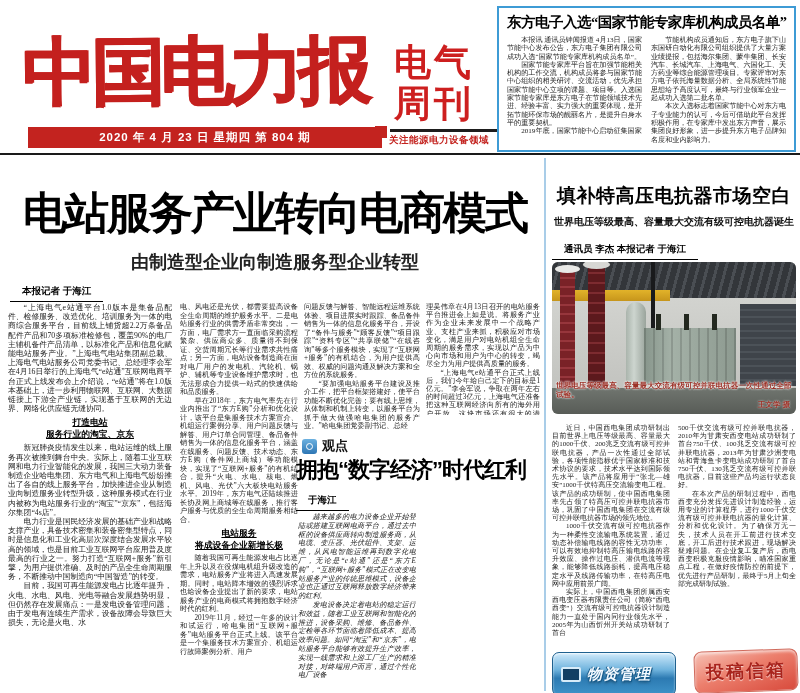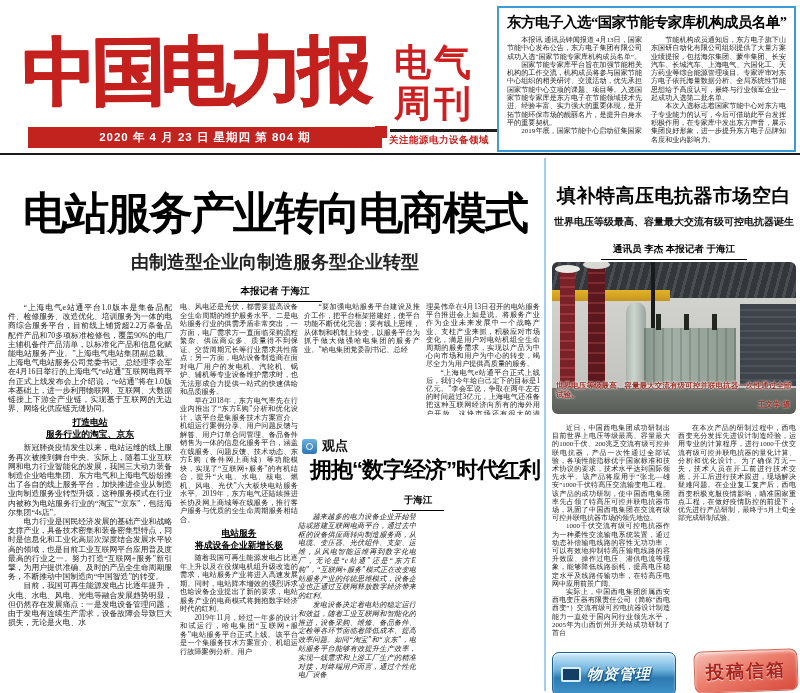--- a/index.html
+++ b/index.html
@@ -34,42 +34,42 @@
   .news-box-col { flex:1; font-size:7.1px; line-height:8.3px; text-align:justify; color:#222; }
   .news-box-col p { text-indent:2em; }
   .page-rule { left:0; top:153px; width:800px; height:2px; background:#1a1a1a; }
 
   
   .l-headline { left:10px; top:186px; width:530px; text-align:center;
     font-family:"Liberation Sans", sans-serif; font-weight:900; font-size:44px;
     line-height:54px; letter-spacing:-2px; color:#000; white-space:nowrap; }
   .l-subtitle { left:10px; top:250px; width:530px; text-align:center;
     font-family:"Liberation Sans", sans-serif; font-weight:700; font-size:18px; color:#222; }
-  .byline-wrap { text-align:center; }
+  .byline-wrap { text-align:left; }
   .byline { display:inline-block; border-bottom:1.5px solid #000; padding:0 12px 3px;
     font-family:"Liberation Sans", sans-serif; font-weight:bold; font-size:9.5px; color:#000; }
   .l-byline { left:10px; top:280px; width:530px; }
 
   .col { position:absolute; text-align:justify; overflow:hidden; color:#1c1c1c; }
   .col p { text-indent:2em; }
   .sec-h { font-family:"Liberation Sans", sans-serif; font-weight:bold; text-align:center;
     text-decoration:underline; font-size:8.8px; line-height:11.5px; color:#000;
     margin:4px 0 3px; text-indent:0 !important; }
   .col1 { left:8px;   top:303px; width:164px; height:387px; font-size:7.8px; line-height:9.2px; }
   .col2 { left:180px; top:303px; width:118px; height:387px; font-size:7.2px; line-height:8.5px; }
   .col3 { left:304px; top:303px; width:116px; height:132px; font-size:7.2px; line-height:8.5px; }
   .col4 { left:426px; top:303px; width:114px; height:112px; font-size:7.2px; line-height:8.2px; }
 
   
   .vp-label-row { left:302px; top:437px; display:flex; align-items:center; gap:5px; }
   .vp-icon { width:15px; height:15px; background:linear-gradient(#6cb1e0,#2d76b4);
     border-radius:3px; display:flex; align-items:center; justify-content:center; }
   .vp-icon span { width:7px; height:7px; border:1.5px solid #fff; border-radius:50%; display:block; }
   .vp-label { font-family:"Liberation Sans", sans-serif; font-weight:bold; font-size:13px; color:#111; }
-  .vp-title { left:296px; top:455px; width:244px; text-align:right;
+  .vp-title { left:296px; top:455px; width:244px; text-align:left;
     font-family:"Liberation Sans", sans-serif; font-weight:900; font-size:22px;
     letter-spacing:-1px; white-space:nowrap; color:#000; }
   .vp-byline { left:296px; top:489px; width:244px; }
   .vp-col { font-style:italic; color:#222; }
   .vpc1 { left:298px; top:513px; width:118px; height:178px; font-size:7.2px; line-height:8.8px; }
   .vpc2 { left:424px; top:513px; width:116px; height:178px; font-size:7.2px; line-height:8.8px; }
 
   
   .v-divider { left:544px; top:158px; width:2px; height:533px; background:#a9cde8; }
 
@@ -179,20 +179,21 @@
   <div class="col col2">
     <p style="text-indent:0">电、风电还是光伏，都需要提高设备全生命周期的维护服务水平。二是电站服务行业的供需矛盾非常突出，一方面，电厂需求方一直面临采购流程繁杂、供应商众多、质量得不到保证、交货周期冗长等行业需求共性痛点；另一方面，电站设备制造商在面对电厂用户的发电机、汽轮机、锅炉、辅机等专业设备维护需求时，也无法形成合力提供一站式的快速供给和品质服务。</p>
     <p>早在2018年，东方电气率先在行业内推出了“东方E购”分析和优化设计，该平台是集服务技术方案宣介、机组运行案例分享、用户问题反馈与解答、用户订单合同管理、备品备件销售为一体的信息化服务平台，涵盖在线服务、问题反馈、技术动态、东方E购（备件网上商城）等功能模块，实现了“互联网+服务”的有机结合，提升“火电、水电、核电、燃机、风电、光伏”六大板块电站服务水平。2019年，东方电气还陆续推进长协及网上商城等在线服务，推行客户服务与优质的全生命周期服务相结合。</p>
     <div class="sec-h">电站服务</div>
     <div class="sec-h" style="margin-top:-3px">将成设备企业新增长极</div>
     <p>随着我国可再生能源发电占比逐年上升以及在役煤电机组升级改造的需求，电站服务产业将进入高速发展期。同时，电站降本增效的强烈诉求也给设备企业提出了新的要求，电站服务产业的电商模式将拥抱数字经济时代的红利。</p>
     <p>2019年11月，经过一年多的设计和试运行，哈电集团“互联网+服务”电站服务平台正式上线。该平台是一个集服务技术方案宣介、机组运行故障案例分析、用户</p>
   </div>
 
   <div class="col col3">
+    <p style="text-indent:0">问题反馈与解答、智能远程运维系统体验、项目进展实时跟踪、备品备件销售为一体的信息化服务平台，开设了“备件与服务”“顾客反馈”“项目跟踪”“资料专区”“共享联储”“在线咨询”等多个服务模块，实现了“互联网+服务”的有机结合，为用户提供高效、权威的问题沟通及解决方案和全方位的系统服务。</p>
     <p>“要加强电站服务平台建设及推介工作，把平台框架搭建好，使平台功能不断优化完善；要有线上思维，从体制和机制上转变，以服务平台为抓手做大做强哈电集团的服务产业。”哈电集团党委副书记、总经</p>
   </div>
 
   <div class="col col4">
     <p style="text-indent:0">理吴伟章在4月13日召开的电站服务平台推进会上如是说。将服务产业作为企业未来发展中一个战略产业、支柱产业来抓，积极应对市场变化，满足用户对电站机组全生命周期的服务需求，实现以产品为中心向市场和用户为中心的转变，竭尽全力为用户提供高质量的服务。</p>
     <p>“上海电气e站通平台正式上线后，我们今年给自己定下的目标是1亿元。”李会军说，争取在两年左右的时间超过3亿元，上海电气还准备把这种互联网经济向所有的海外用户开放，这块市场还有很大的潜力。</p>
   </div>
 
   <div class="abs vp-label-row">
     <div class="vp-icon">
@@ -236,20 +237,21 @@
     <div class="ph-caption">世界电压等级最高、容量最大交流有级可控并联电抗器一次性通过全部试验。</div>
     <div class="ph-credit">王文学 摄</div>
   </div>
 
   <div class="col rcol1">
     <p>近日，中国西电集团成功研制出目前世界上电压等级最高、容量最大的1000千伏、200兆乏交流有级可控并联电抗器，产品一次性通过全部试验，各项性能指标优于国家标准和技术协议的要求，技术水平达到国际领先水平。该产品将应用于“张北—雄安”1000千伏特高压交流输变电工程。该产品的成功研制，使中国西电集团率先占领了特高压可控并联电抗器市场，巩固了中国西电集团在交流有级可控并联电抗器市场的领先地位。</p>
     <p>1000千伏交流有级可控电抗器作为一种柔性交流输电系统装置，通过动态补偿输电线路的容性无功功率，可以有效地抑制特高压输电线路的容升效应、操作过电压、潜供电流等现象，能够降低线路损耗，提高电压稳定水平及线路传输功率，在特高压电网中应用前景广阔。</p>
     <p>实际上，中国西电集团所属西安西电变压器有限责任公司（简称“西电西变”）交流有级可控电抗器设计制造能力一直处于国内同行业领先水平，2005年为山西忻州开关站成功研制了首台</p>
   </div>
   <div class="col rcol2">
+    <p style="text-indent:0">500千伏交流有级可控并联电抗器，2010年为甘肃安西变电站成功研制了首台750千伏、100兆乏交流有级可控并联电抗器，2013年为甘肃沙洲变电站和青海鱼卡变电站成功研制了首台750千伏、130兆乏交流有级可控并联电抗器，目前这些产品均运行状态良好。</p>
     <p>在本次产品的研制过程中，西电西变充分发挥先进设计制造经验，运用专业的计算程序，进行1000千伏交流有级可控并联电抗器的量化计算、分析和优化设计。为了确保万无一失，技术人员在开工前进行技术交底，开工后进行技术跟进，现场解决疑难问题。在企业复工复产后，西电西变积极克服疫情影响，瞄准国家重点工程，在做好疫情防控的前提下，优先进行产品研制，最终于5月上旬全部完成研制试验。</p>
   </div>
 
   <div class="abs banner">
     <div class="mon"></div>
     <div class="banner-txt">物资管理</div>
   </div>
   <div class="abs stamp">
     <div class="stamp-txt">投稿信箱</div>
   </div>

